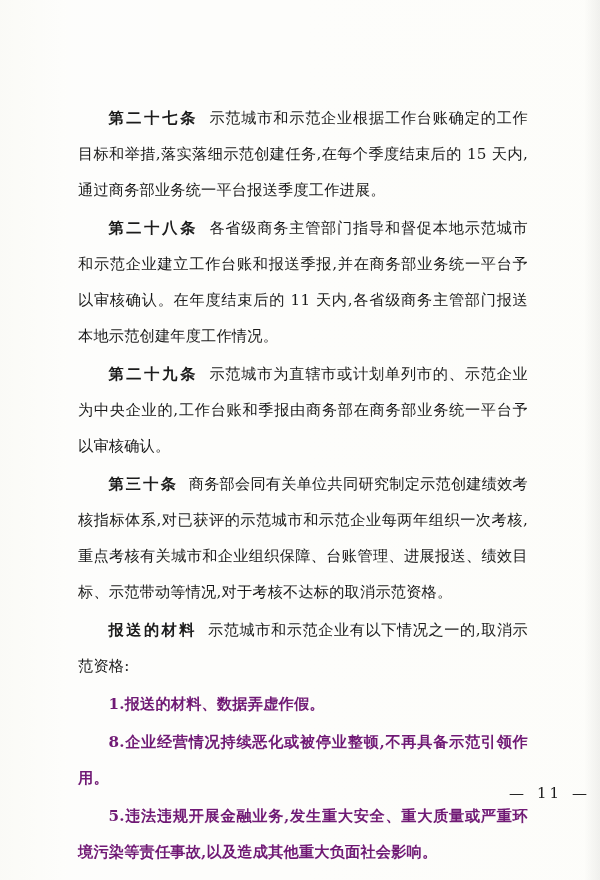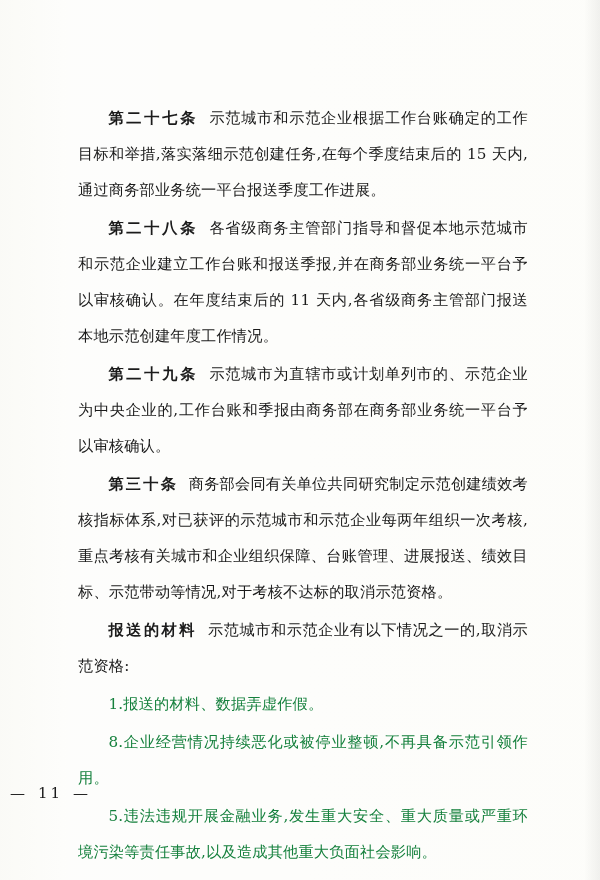--- a/index.html
+++ b/index.html
@@ -49,33 +49,33 @@
     letter-spacing: 2.2px;
   }
   p.para .lead-gap {
     display: inline-block;
     width: 0.7em;
   }
   p.item {
     margin: 0 0 2px 0;
     font-size: 15.2px;
     line-height: 36px;
-    color: #15803d;
+    color: #701a75;
     text-align: justify;
     text-justify: inter-ideograph;
     letter-spacing: 0.2px;
     text-indent: 2em;
-    font-weight: 400;
+    font-weight: 700;
   }
   .page-number {
     position: absolute;
     left: 0;
     right: 0;
     bottom: 78px;
-    text-align: left;
+    text-align: right;
     font-size: 15px;
     color: #1b1b1b;
     letter-spacing: 3px;
     z-index: 1;
   }
   .page-number .dash {
     display: inline-block;
     padding: 0 10px;
   }
   .right-shade {

